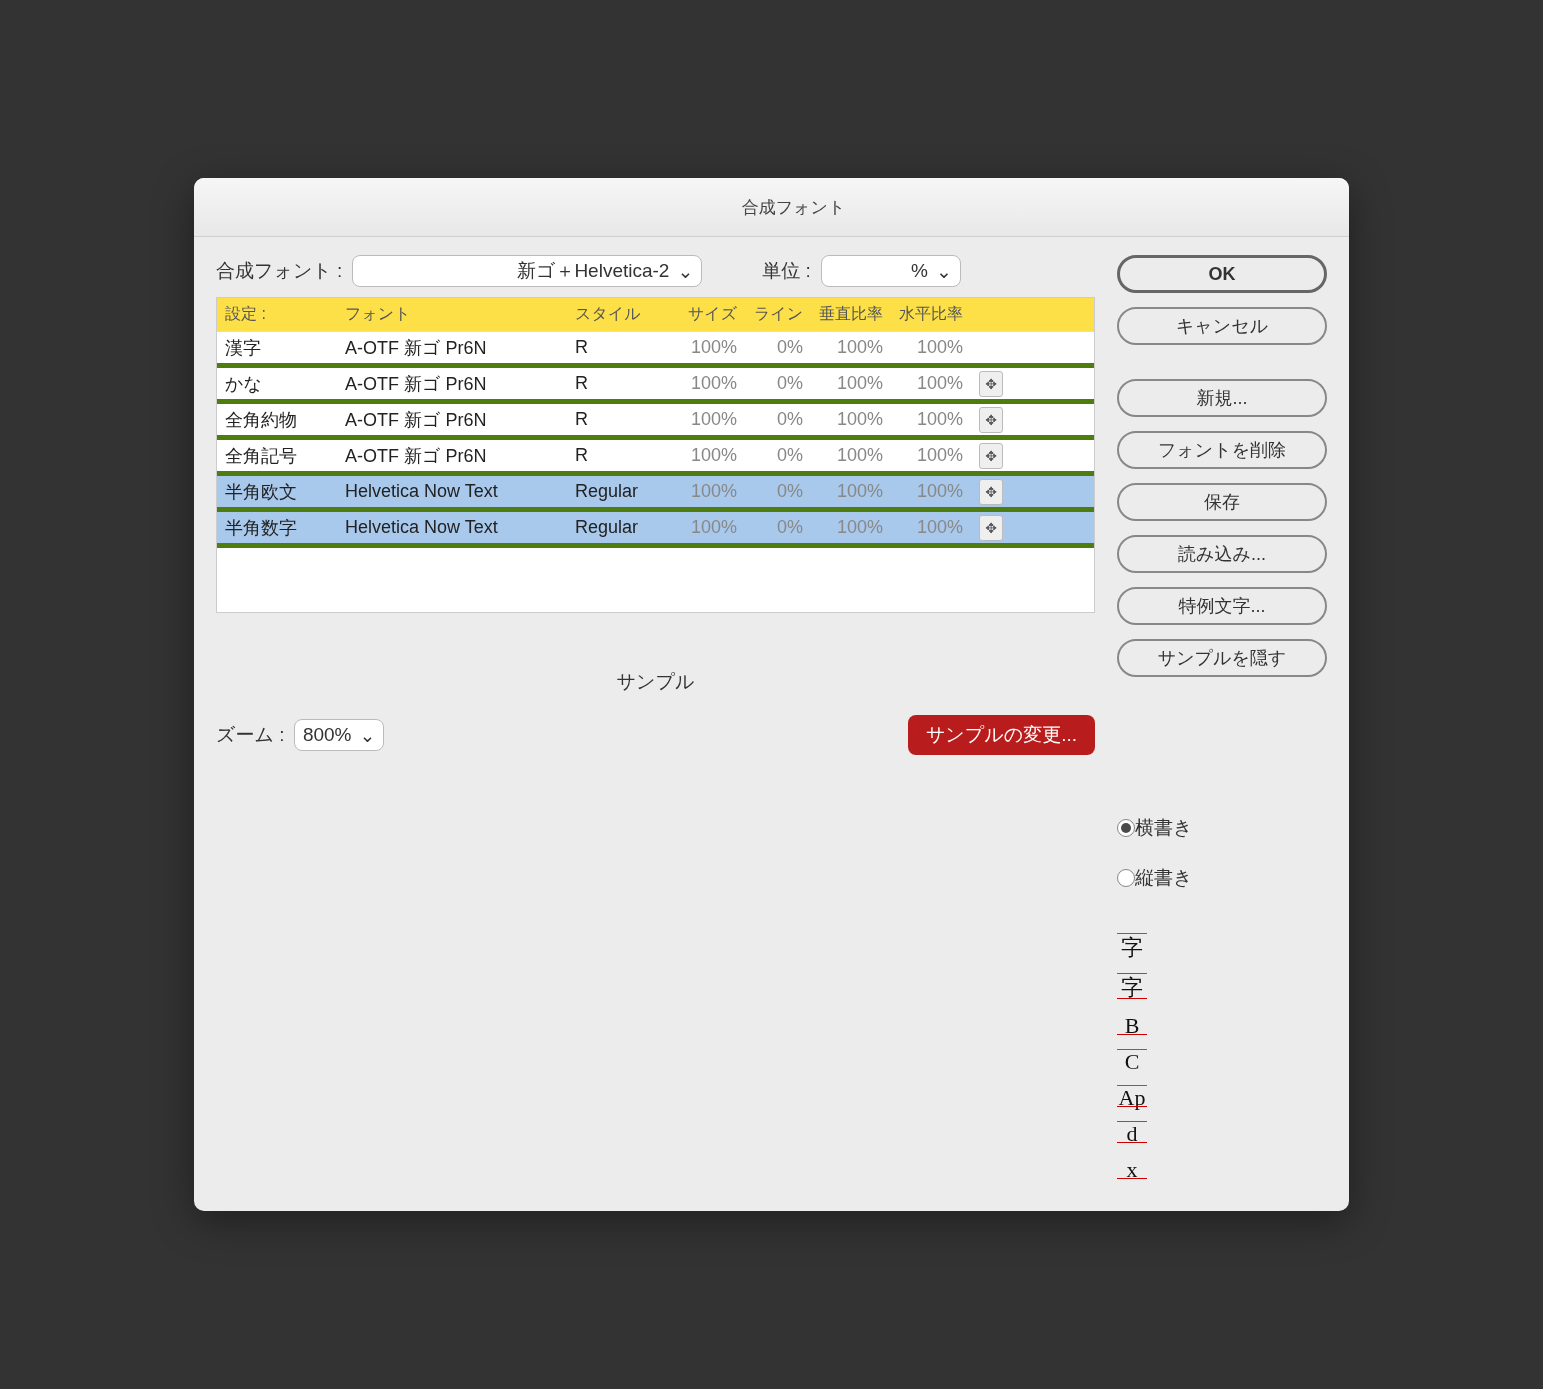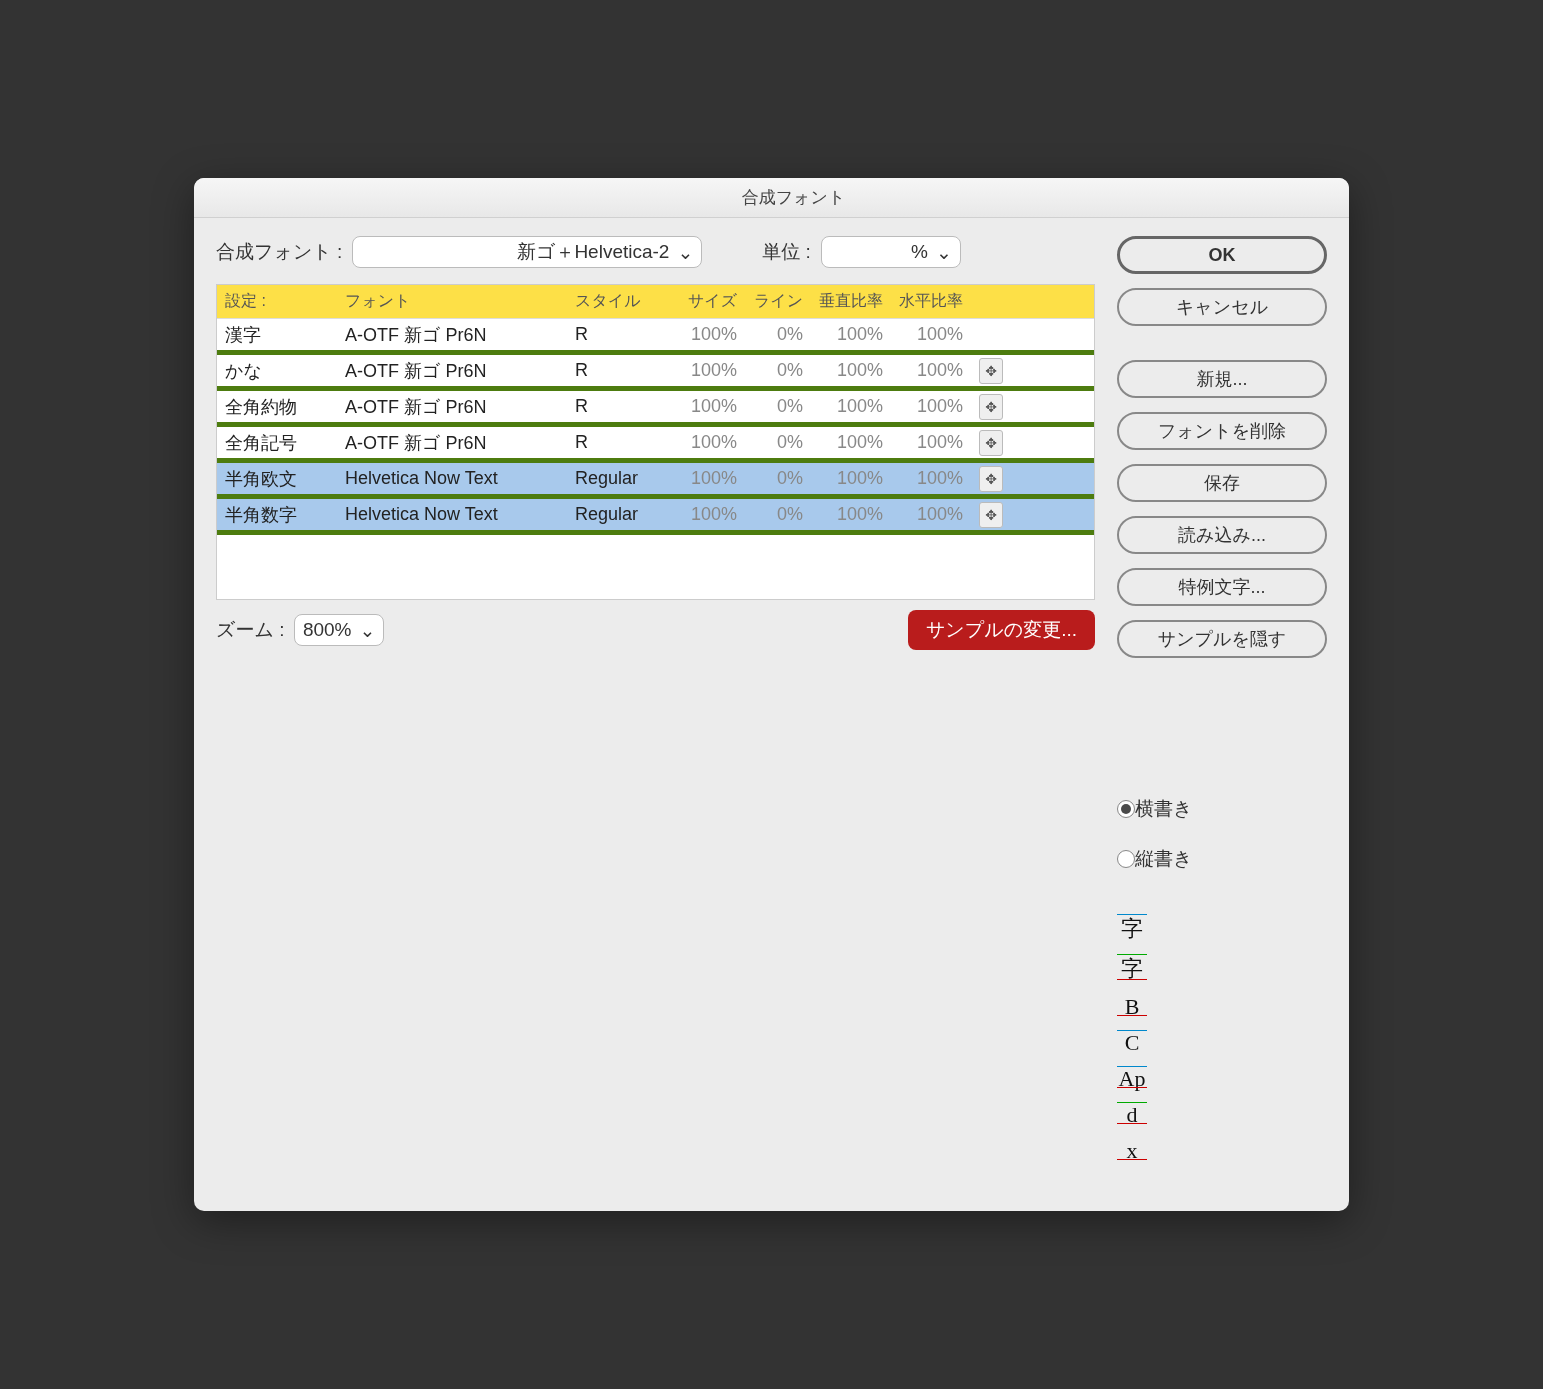--- a/index.html
+++ b/index.html
@@ -1,23 +1,23 @@
 <!DOCTYPE html>
 <html><head>
 <meta charset="utf-8">
 <style>
 * { box-sizing: border-box; margin: 0; padding: 0; }
 body { font-family: -apple-system, "Hiragino Sans", sans-serif; background: #333; display: flex; justify-content: center; align-items: center; height: 1389px; width: 1543px; }
 .window { width: 1155px; height: 1033px; background: #ececec; border-radius: 10px; box-shadow: 0 10px 40px rgba(0,0,0,0.4); display: flex; flex-direction: column; overflow: hidden; }
-.titlebar { height: 40px; display: flex; align-items: center; justify-content: center; font-size: 17px; color: #444; border-bottom: 1px solid #d0d0d0; background: linear-gradient(#f6f6f6,#e8e8e8); padding-left: 44px; }
+.titlebar { height: 59px; display: flex; align-items: center; justify-content: center; font-size: 17px; color: #444; border-bottom: 1px solid #d0d0d0; background: linear-gradient(#f6f6f6,#e8e8e8); padding-left: 44px; }
 .content { flex: 1; display: flex; padding: 18px 22px 22px 22px; gap: 22px; }
 .leftcol { flex: 1; display: flex; flex-direction: column; }
 .rightcol { width: 210px; display: flex; flex-direction: column; gap: 14px; }
 
-.toprow { display: flex; align-items: center; gap: 10px; margin-bottom: 16px; font-size: 19px; color: #333; }
+.toprow { display: flex; align-items: center; gap: 10px; margin-bottom: 10px; font-size: 19px; color: #333; }
 .combo { display: inline-flex; align-items: center; background: #fff; border: 1px solid #bbb; border-radius: 8px; height: 32px; padding: 0 8px; justify-content: flex-end; }
 .combo .caret { margin-left: 8px; }
 
 .table { background: #fff; border: 1px solid #ccc; height: 316px; display: flex; flex-direction: column; font-size: 18px; }
 .thead { display: flex; background: #fde047; border-bottom: 1px solid #ddd; }
 .th, .td { padding: 6px 8px; display: flex; align-items: center; }
 .c-set { width: 120px; }
 .c-font { width: 230px; }
 .c-style { width: 100px; }
 .c-size { width: 78px; justify-content: flex-end; color: #888; }
@@ -160,20 +160,21 @@
               <div class="td c-line">0%</div>
               <div class="td c-vert">100%</div>
               <div class="td c-horz">100%</div>
               <div class="td c-move">
                 <div class="move-btn">✥</div>
               </div>
             </div>
           </div>
       </div>
 
+      <div class="sample-label">サンプル</div>
 
 
       <div class="bottomrow">
         <span>ズーム :</span>
         <span style="width:10px"></span>
         <div class="combo" style="width:90px">
           <span>800%</span>
           <span class="caret">⌄</span>
         </div>
         <div class="blue-btn">サンプルの変更...</div>

